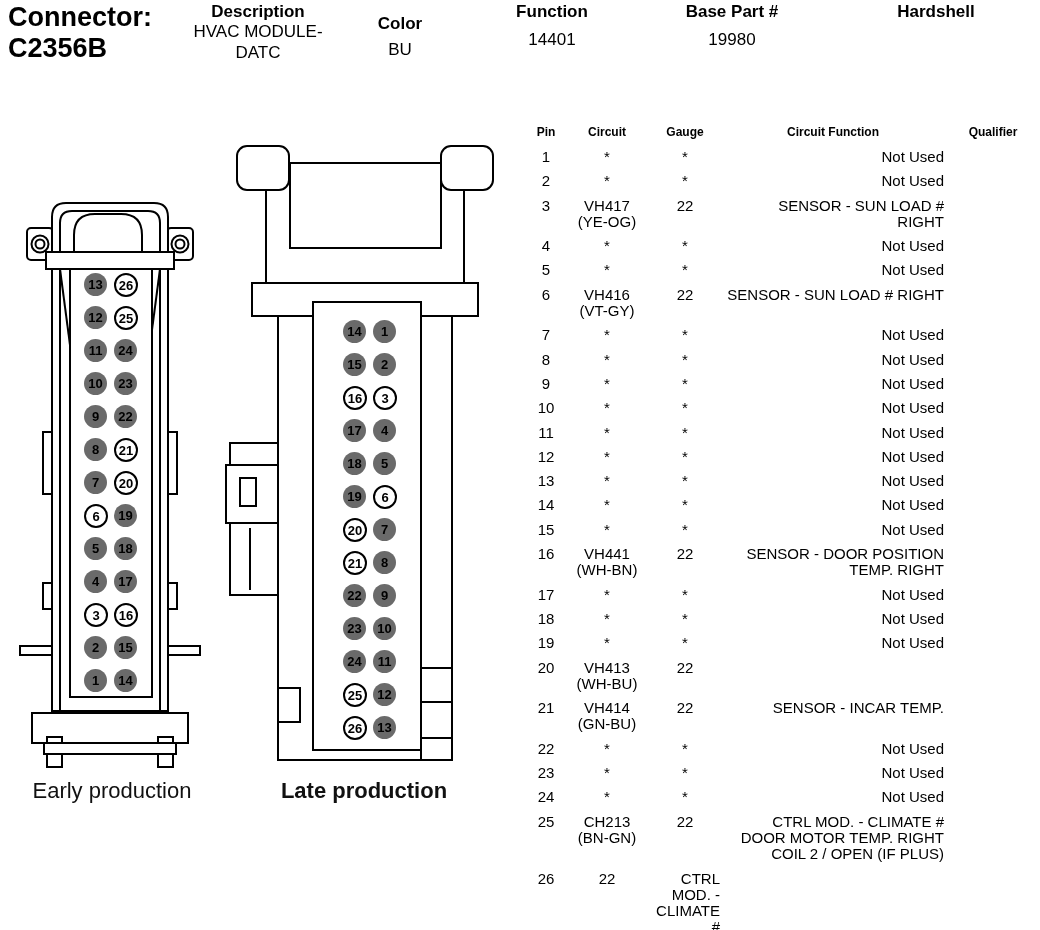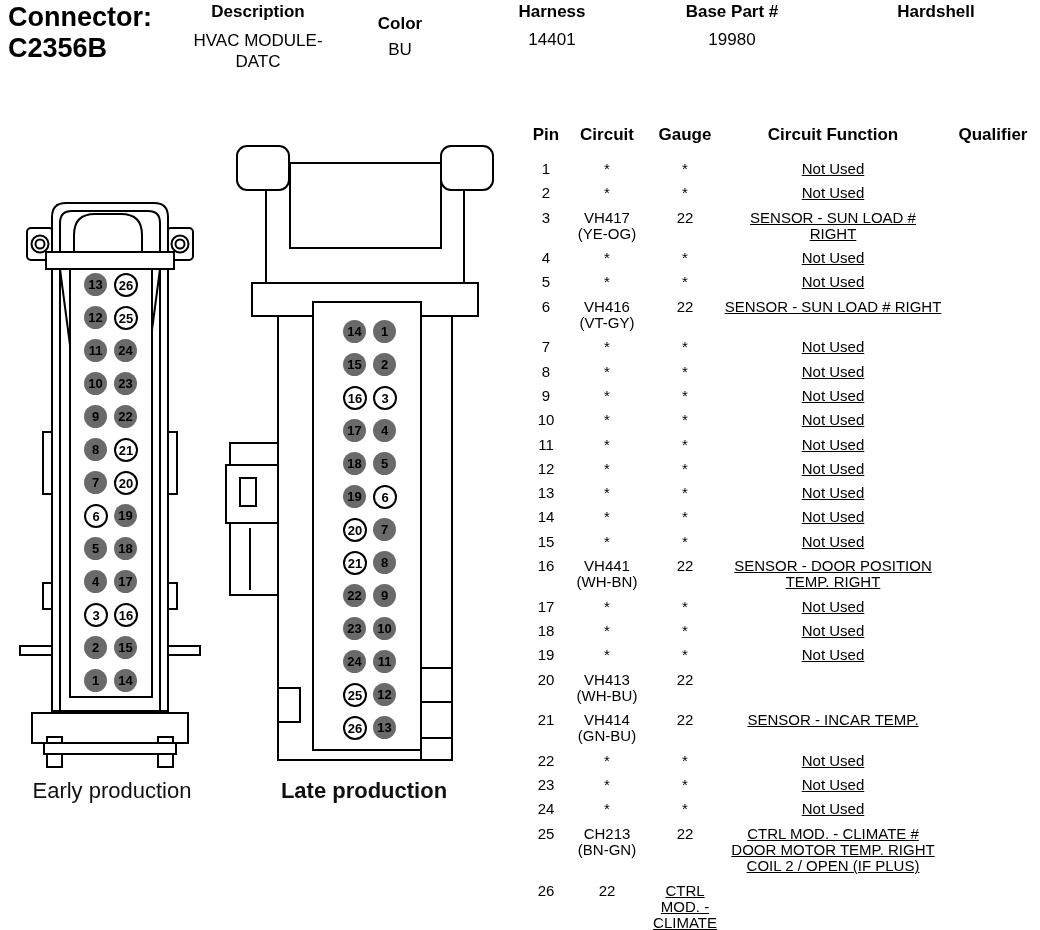--- a/index.html
+++ b/index.html
@@ -5,60 +5,60 @@
   html,body{margin:0;padding:0;background:#fff;}
   body{width:1040px;height:930px;overflow:hidden;position:relative;
        font-family:"Liberation Sans",sans-serif;color:#000;}
   .abs{position:absolute;}
 
   
   .conn-label{left:8px;top:2px;font-size:27px;font-weight:bold;letter-spacing:0;}
   .conn-id{left:8px;top:33px;font-size:27px;font-weight:bold;}
   .hfield{text-align:center;}
   .hlabel{font-size:17px;font-weight:bold;line-height:19px;}
-  .hvalue{font-size:17px;line-height:21px;margin-top:9px;}
+  .hvalue{font-size:17px;line-height:21px;margin-top:0;}
   .pre{white-space:pre-line;}
 
   
   .connector{width:300px;height:640px;}
   .connector svg{position:absolute;left:0;top:0;}
   .pin{position:absolute;width:24px;height:24px;border-radius:50%;
        display:flex;align-items:center;justify-content:center;
        font-size:13px;font-weight:bold;box-sizing:border-box;color:#000;}
   .pin.filled{background:#6a6a6a;width:23px;height:23px;}
   .pin.open{background:#fff;border:2.5px solid #000;}
   .caption{font-size:22px;text-align:center;color:#111;}
 
   
   .pintable{left:528px;top:125px;width:512px;}
   .tgrid{display:grid;grid-template-columns:36px 82px 70px 222px 94px;column-gap:2px;}
-  .thead{font-size:17px;font-weight:bold;margin-bottom:16px;}
+  .thead{font-size:12px;font-weight:bold;margin-bottom:10px;}
   .thead > div{text-align:center;}
   .trow{margin-bottom:8px;}
   .cell{font-size:15px;line-height:16.3px;}
   .c-pin,.c-circuit,.c-gauge,.c-qual{text-align:center;}
-  .c-func{text-align:center;text-decoration:underline;}
+  .c-func{text-align:right;}
 </style>
 </head>
 <body>
 
 <div class="abs conn-label">Connector:</div>
 <div class="abs conn-id">C2356B</div>
 
 <div class="abs hfield" style="left:180px;top:2px;width:156px;">
   <div class="hlabel">Description</div>
   <div class="hvalue pre">HVAC MODULE-
 DATC</div>
 </div>
 <div class="abs hfield" style="left:368px;top:14px;width:64px;">
   <div class="hlabel">Color</div>
   <div class="hvalue" style="margin-top:6px;">BU</div>
 </div>
 <div class="abs hfield" style="left:502px;top:2px;width:100px;">
-  <div class="hlabel">Harness</div>
+  <div class="hlabel">Function</div>
   <div class="hvalue" style="margin-top:8px;">14401</div>
 </div>
 <div class="abs hfield" style="left:666px;top:2px;width:132px;">
   <div class="hlabel">Base Part #</div>
   <div class="hvalue" style="margin-top:8px;">19980</div>
 </div>
 <div class="abs hfield" style="left:882px;top:2px;width:108px;">
   <div class="hlabel">Hardshell</div>
   <div class="hvalue"></div>
 </div>

